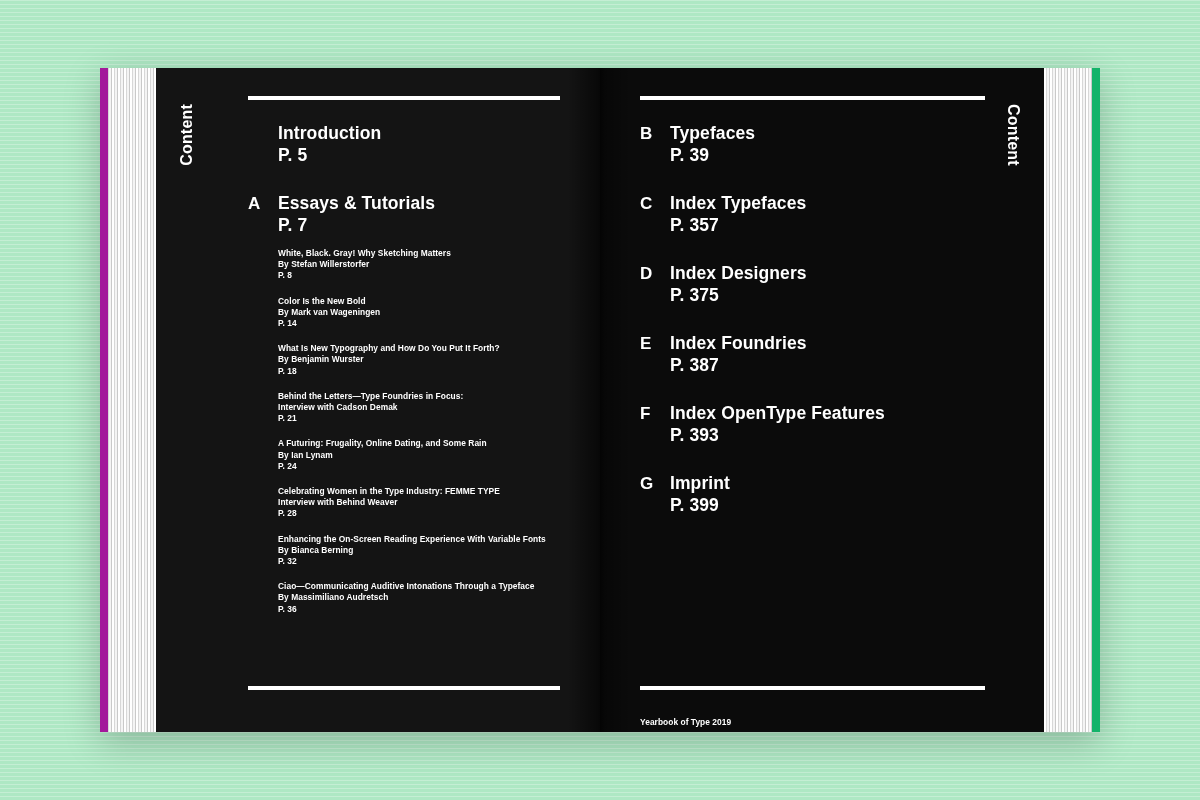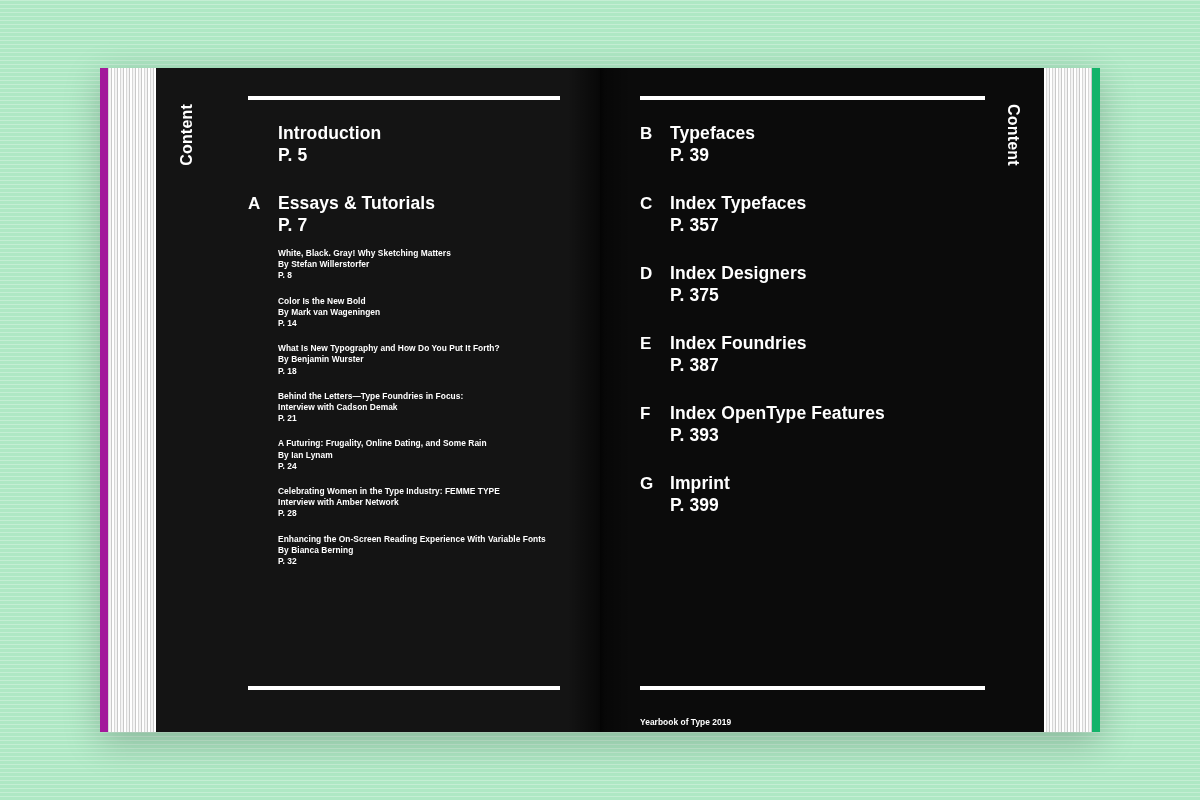--- a/index.html
+++ b/index.html
@@ -258,31 +258,36 @@
           </div>
 
           <div class="sub">
             <div class="sub-line">A Futuring: Frugality, Online Dating, and Some Rain</div>
             <div class="sub-line">By Ian Lynam</div>
             <div class="sub-line">P. 24</div>
           </div>
 
           <div class="sub">
             <div class="sub-line">Celebrating Women in the Type Industry: FEMME TYPE</div>
-            <div class="sub-line">Interview with Amber Network</div>
+            <div class="sub-line">Interview with Behind Weaver</div>
             <div class="sub-line">P. 28</div>
           </div>
 
 
           <div class="sub">
             <div class="sub-line">Enhancing the On-Screen Reading Experience With Variable Fonts</div>
             <div class="sub-line">By Bianca Berning</div>
             <div class="sub-line">P. 32</div>
           </div>
 
+          <div class="sub">
+            <div class="sub-line">Ciao—Communicating Auditive Intonations Through a Typeface</div>
+            <div class="sub-line">By Massimiliano Audretsch</div>
+            <div class="sub-line">P. 36</div>
+          </div>
 
         </div>
       </div>
 
       <div class="bottom-rule" style="left:92px; width:312px; bottom:42px;"></div>
     </div>
 
     <div class="page page-right">
 
       <div class="vlabel vlabel-right">Content</div>

